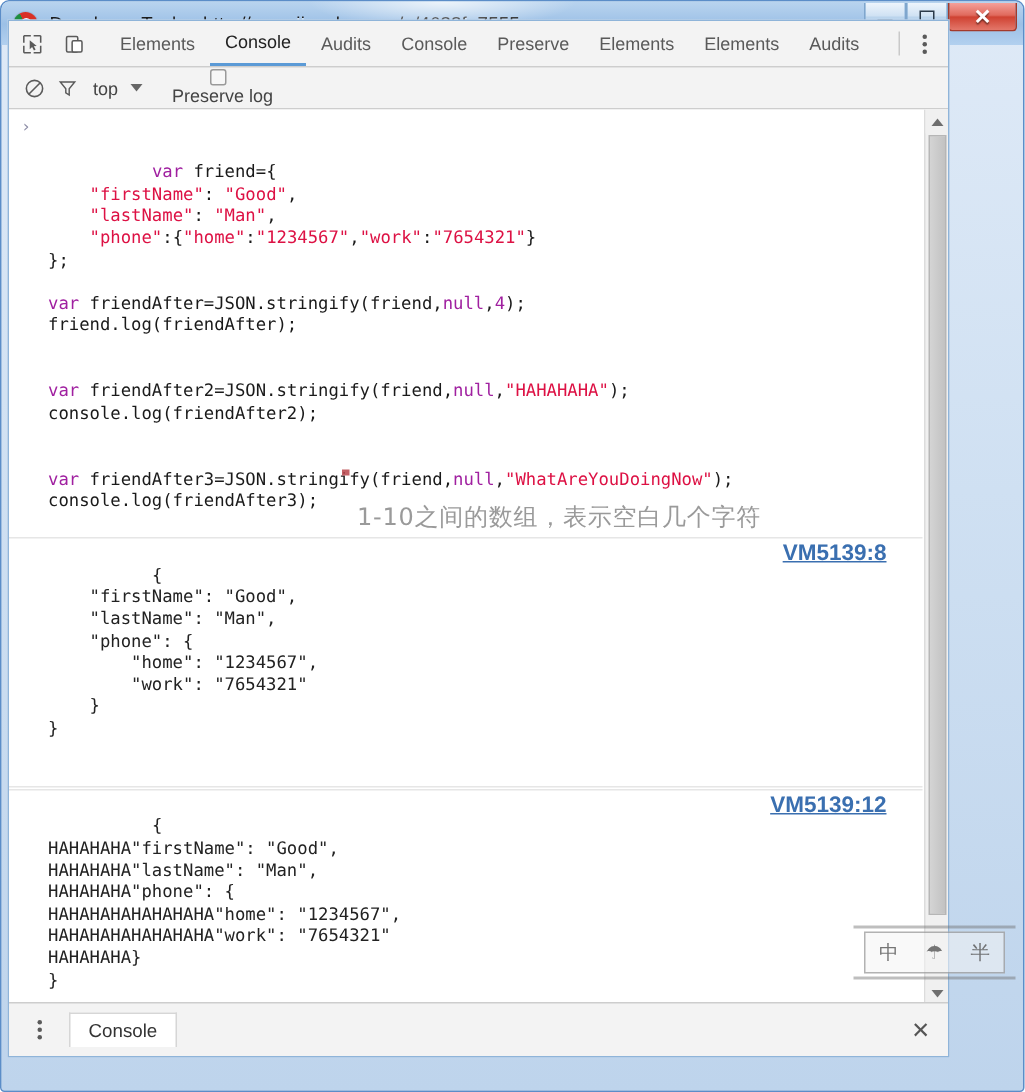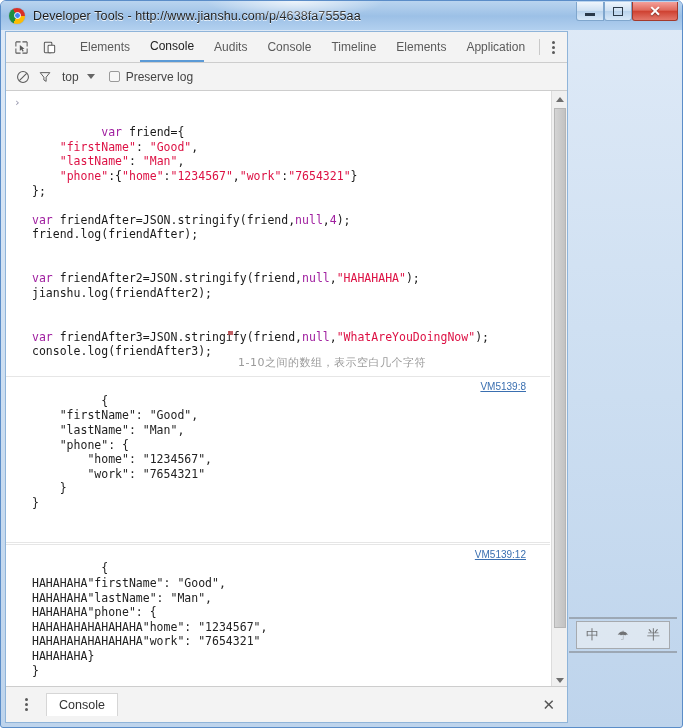--- a/index.html
+++ b/index.html
@@ -89,22 +89,22 @@
     border-color: #a33a2c;
     border-radius: 0 0 3px 3px;
   }
   .glyph-min { width:10px; height:3px; background:#2b3a4a; margin-top:6px;}
   .glyph-max { width:10px; height:9px; border:1.6px solid #2b3a4a; box-sizing:border-box;}
   .glyph-close { color:#fff; font-size:14px; font-weight:bold; line-height:1; font-family:"Liberation Sans",sans-serif; text-shadow:0 1px 1px rgba(0,0,0,.45);}
 
   
   .client {
     position: absolute;
-    left: 4px; top: 30px;
-    width: 563px;
+    left: 4px; top: 12px;
+    width: 628px;
     height: 692px;
     background: #ffffff;
     border: 1px solid #8fb4d9;
     box-sizing: border-box;
     overflow: hidden;
   }
 
   
   .tabstrip {
     display: flex;
@@ -169,21 +169,21 @@
     font-size: 12px;
     color: #555;
   }
   .fb-icon { width:22px; height:22px; display:flex; align-items:center; justify-content:center; cursor:pointer;}
   .ctx-label { margin-left:6px; color:#444; font-size:12px; }
   .ctx-caret {
     margin-left: 8px;
     width:0;height:0;border-left:4px solid transparent;border-right:4px solid transparent;
     border-top:5px solid #666; cursor:pointer;
   }
-  .preserve-wrap { display:flex; align-items:center; margin-left:14px; cursor:pointer;}
+  .preserve-wrap { display:flex; align-items:center; margin-left:14px; cursor:pointer;flex-direction:column;}
   .chk {
     width:11px;height:11px;border:1px solid #9a9a9a;background:#f7f7f7;border-radius:2px;
     box-sizing:border-box;
   }
   .preserve-label { margin-left:6px; color:#444; font-size:12px;}
 
   
   .console {
     position: relative;
     height: 597px;
@@ -225,31 +225,32 @@
     margin-top: 1px;
     padding: 2px 0 2px 26px;
     white-space: pre;
     color: #222;
     min-height: 14px;
   }
   .src-link {
     position: absolute;
     right: 24px; top: 3px;
     font-family: "Liberation Sans", sans-serif;
-    font-size: 10px;
+    font-size: 15px;
     color: #3a6fb0;
     text-decoration: underline;
     cursor: pointer;
+    font-weight: bold;
   }
 
   
   .annot {
     position: absolute;
     font-family: "DejaVu Sans", sans-serif;
-    font-size: 11px;
+    font-size: 16px;
     color: #9a9a9a;
     white-space: nowrap;
     letter-spacing: .5px;
     pointer-events: none;
   }
   .red-dot {
     position: absolute;
     width: 5px; height: 4px;
     background: #b9444a;
     opacity: .85;
@@ -381,23 +382,22 @@
           <rect x="2.5" y="2.5" width="8" height="11" rx="1" stroke="#5a5a5a" stroke-width="1.1" fill="none"></rect>
           <rect x="6.5" y="5.5" width="7" height="8" rx="1" stroke="#5a5a5a" stroke-width="1.1" fill="#fff"></rect>
         </svg>
       </div>
 
       <div class="tabs">
         <div class="tab">Elements</div>
         <div class="tab active">Console</div>
         <div class="tab">Audits</div>
         <div class="tab">Console</div>
-        <div class="tab">Timeline</div>
+        <div class="tab">Preserve</div>
         <div class="tab">Elements</div>
-        <div class="tab">Application</div>
         <div class="tab">Elements</div>
         <div class="tab">Audits</div>
       </div>
 
       <div class="tab-sep"></div>
       <div class="kebab">
         <i></i>
         <i></i>
         <i></i>
       </div>
@@ -432,21 +432,21 @@
 <span class="plain">    </span><span class="str">"firstName"</span><span class="plain">: </span><span class="str">"Good"</span><span class="plain">,</span>
 <span class="plain">    </span><span class="str">"lastName"</span><span class="plain">: </span><span class="str">"Man"</span><span class="plain">,</span>
 <span class="plain">    </span><span class="str">"phone"</span><span class="plain">:{</span><span class="str">"home"</span><span class="plain">:</span><span class="str">"1234567"</span><span class="plain">,</span><span class="str">"work"</span><span class="plain">:</span><span class="str">"7654321"</span><span class="plain">}</span>
 <span class="plain">};</span>
 <span class="plain"> </span>
 <span class="kw">var </span><span class="plain">friendAfter=JSON.stringify(friend,</span><span class="kw">null</span><span class="plain">,</span><span class="num">4</span><span class="plain">);</span>
 <span class="plain">friend.log(friendAfter);</span>
 <span class="plain"> </span>
 <span class="plain"> </span>
 <span class="kw">var </span><span class="plain">friendAfter2=JSON.stringify(friend,</span><span class="kw">null</span><span class="plain">,</span><span class="str">"HAHAHAHA"</span><span class="plain">);</span>
-<span class="plain">jianshu.log(friendAfter2);</span>
+<span class="plain">console.log(friendAfter2);</span>
 <span class="plain"> </span>
 <span class="plain"> </span>
 <span class="kw">var </span><span class="plain">friendAfter3=JSON.stringify(friend,</span><span class="kw">null</span><span class="plain">,</span><span class="str">"WhatAreYouDoingNow"</span><span class="plain">);</span>
 <span class="plain">console.log(friendAfter3);</span></span>
         </div>
 
         <div class="out-group">
           <span>{
     "firstName": "Good",
     "lastName": "Man",

